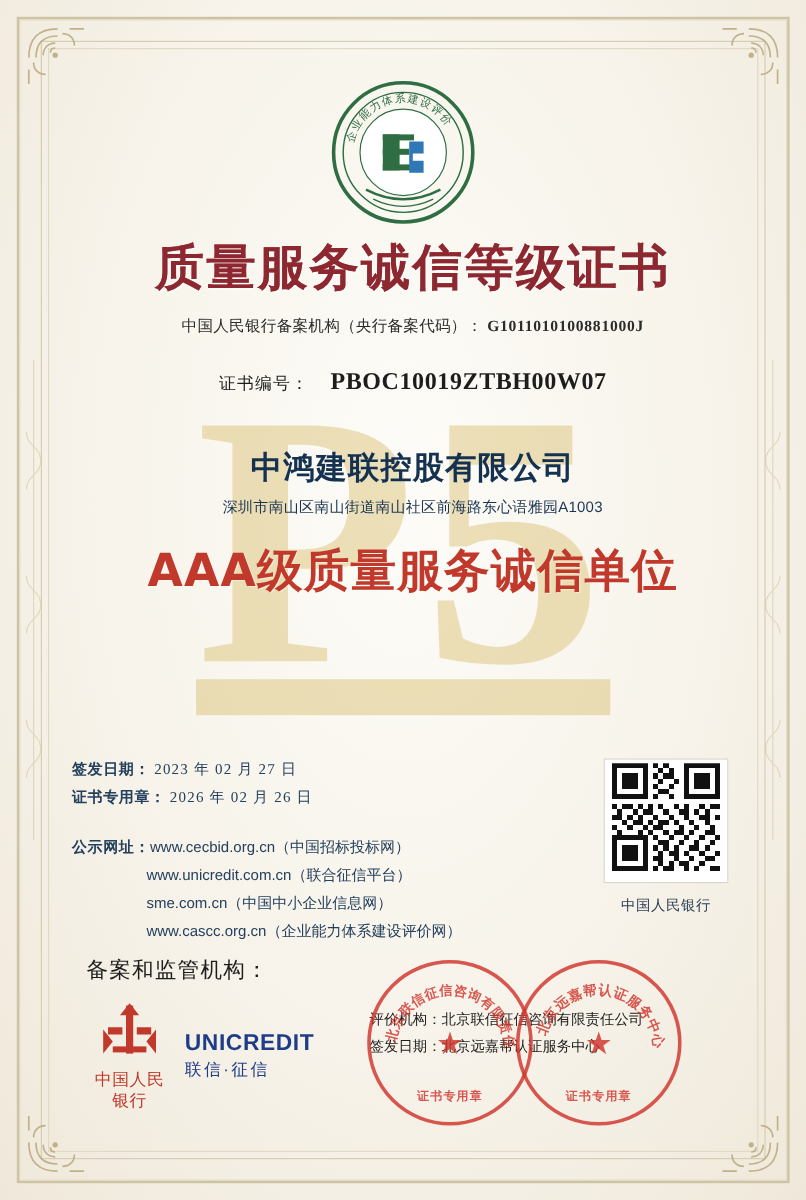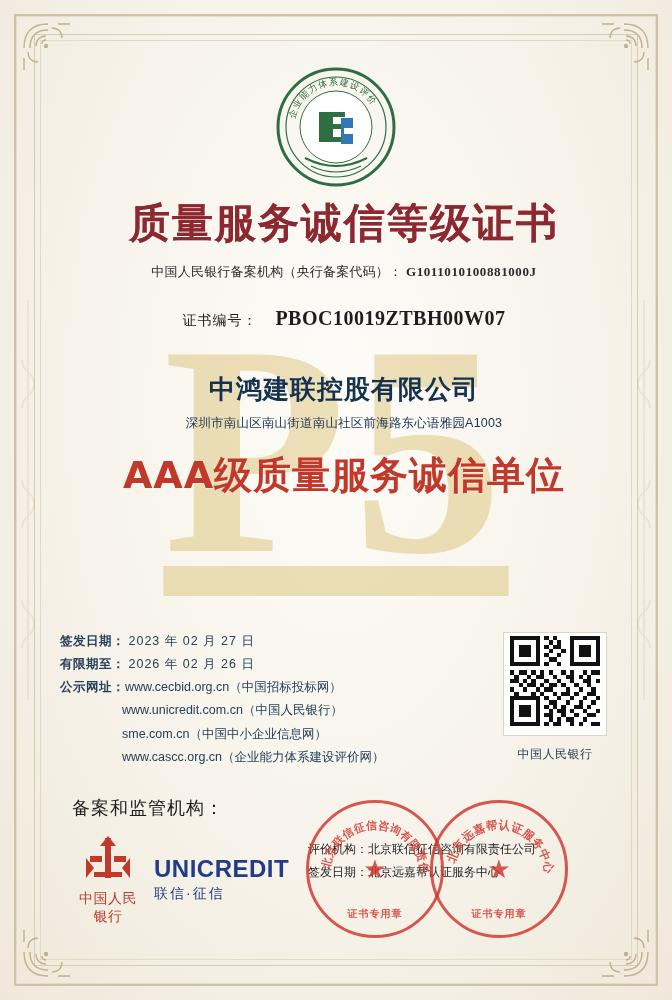--- a/index.html
+++ b/index.html
@@ -180,22 +180,22 @@
     position: absolute;
     left: 60px;
     top: 630px;
     width: 380px;
     font-size: 12.5px;
     color: #24405c;
     line-height: 1.85;
   }
   .details .row { white-space: nowrap; }
   .details .dlabel { letter-spacing: 0.5px; font-weight: bold; }
-  .details .dvalue { font-family: Liberation Sans, sans-serif; letter-spacing: 1px; }
-  .links { margin-top: 0; }
+  .details .dvalue { font-family: Liberation Serif, serif; letter-spacing: 1px; }
+  .links { margin-top: 19px; }
   .links .lrow { white-space: nowrap; }
   .links .url { font-family: "Liberation Sans", sans-serif; }
 
   
   .qr-block {
     position: absolute;
     right: 62px;
     top: 632px;
     width: 110px;
     text-align: center;
@@ -234,21 +234,21 @@
     gap: 10px;
   }
   .pboc-mark { width: 72px; text-align: center; }
   .pboc-name {
     font-size: 14px;
     color: #c0392b;
     letter-spacing: 0.5px;
     margin-top: 2px;
   }
   .uc-text .uc-en {
-    font-size: 24px;
+    font-size: 19px;
     font-weight: bold;
     color: #1f3c88;
     letter-spacing: 0.5px;
     font-family: "Liberation Sans", sans-serif;
   }
   .uc-text .uc-cn {
     font-size: 14px;
     color: #1f3c88;
     letter-spacing: 2px;
     margin-top: 2px;
@@ -425,29 +425,29 @@
 
     <div class="rating-value">AAA级质量服务诚信单位</div>
   </div>
 
   <div class="details">
     <div class="row">
       <span class="dlabel">签发日期：</span>
       <span class="dvalue">2023 年 02 月 27 日</span>
     </div>
     <div class="row">
-      <span class="dlabel">有限期至：</span>
+      <span class="dlabel">证书专用章：</span>
       <span class="dvalue">2026 年 02 月 26 日</span>
     </div>
     <div class="links">
       <div class="lrow">
         <span class="dlabel">公示网址：</span><span class="url">www.cecbid.org.cn</span><span>（中国招标投标网）</span>
       </div>
       <div class="lrow" style="padding-left:62px">
-        <span class="url">www.unicredit.com.cn</span><span>（中国人民银行）</span>
+        <span class="url">www.unicredit.com.cn</span><span>（联合征信平台）</span>
       </div>
       <div class="lrow" style="padding-left:62px">
         <span class="url">sme.com.cn</span><span>（中国中小企业信息网）</span>
       </div>
       <div class="lrow" style="padding-left:62px">
         <span class="url">www.cascc.org.cn</span><span>（企业能力体系建设评价网）</span>
       </div>
     </div>
   </div>
 

